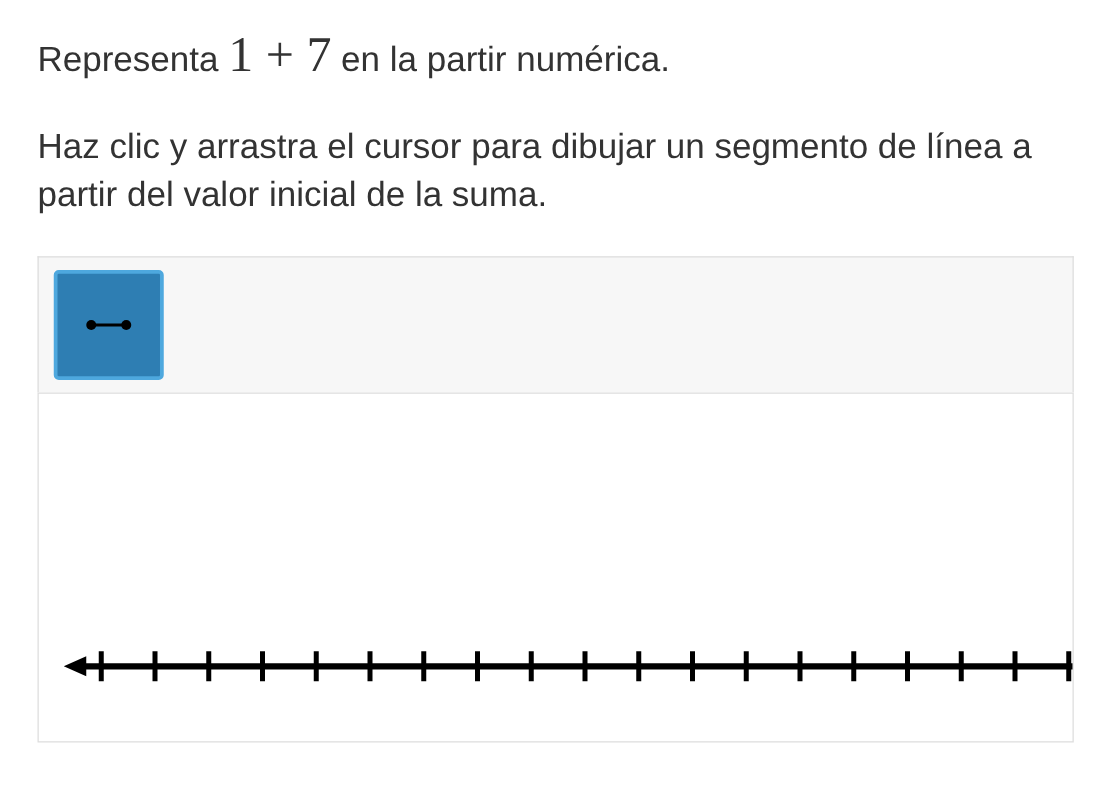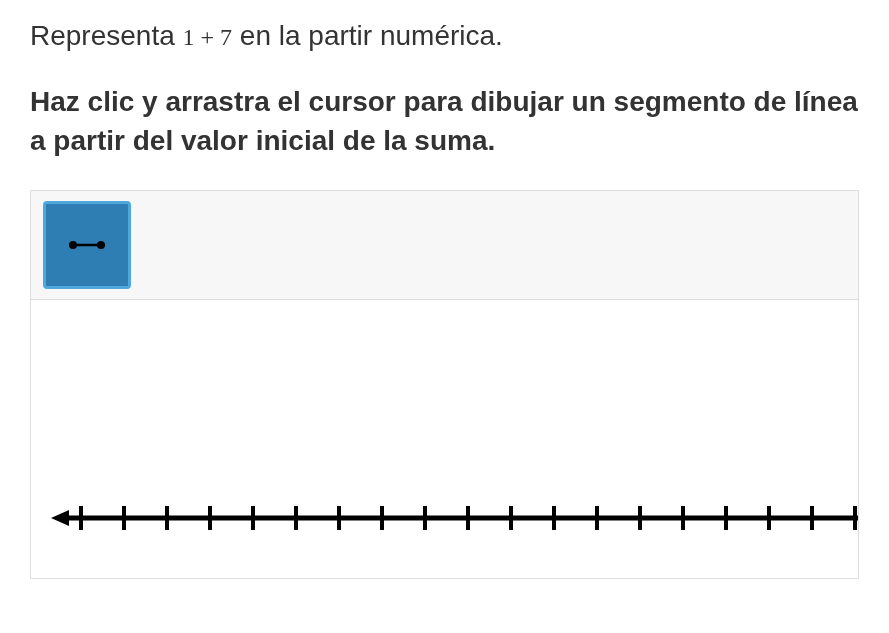--- a/index.html
+++ b/index.html
@@ -16,28 +16,28 @@
       color: #333333;
     }
     .question-title {
       font-size: 28px;
       color: #333333;
       margin-bottom: 30px;
       font-weight: 400;
     }
     .question-title .math-expr {
       font-family: 'Times New Roman', serif;
-      font-size: 24px;
+      font-size: 40px;
     }
     .instruction-text {
       font-size: 28px;
       color: #333333;
       line-height: 1.4;
       margin-bottom: 30px;
-      font-weight: 700;
+      font-weight: 400;
       margin-top: 19px;
     }
     .toolbar-container {
       border: 1px solid #dddddd;
       border-bottom: none;
       background: #f7f7f7;
       padding: 10px 12px;
     }
     .tool-button {
       width: 88px;

